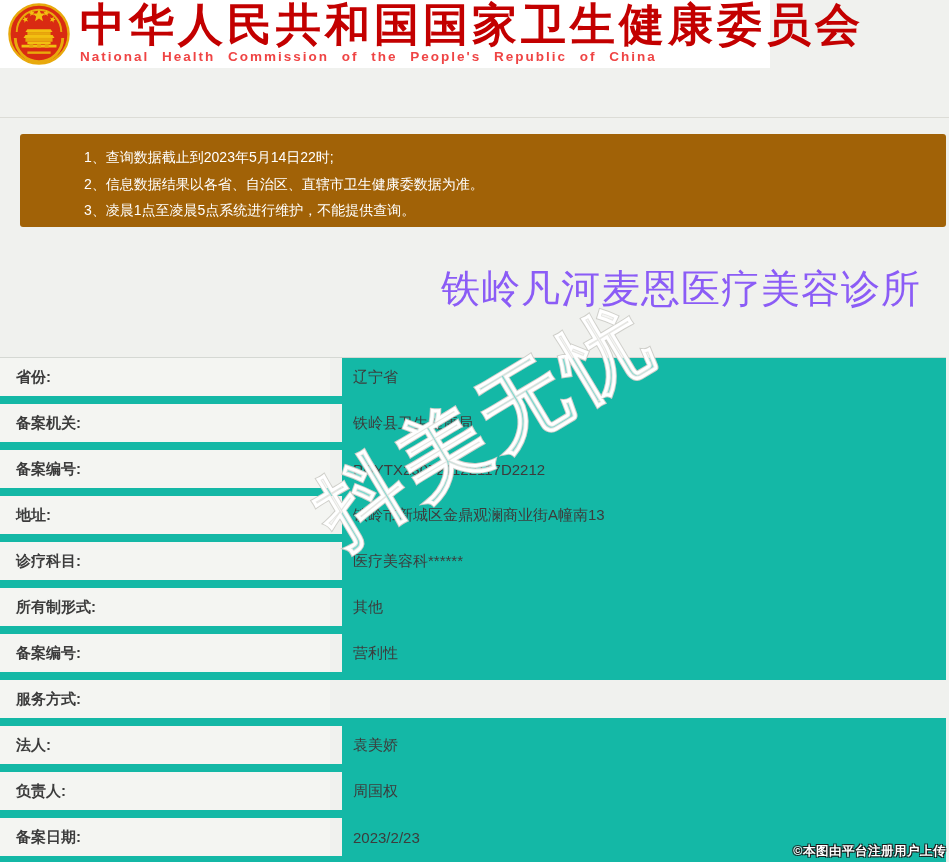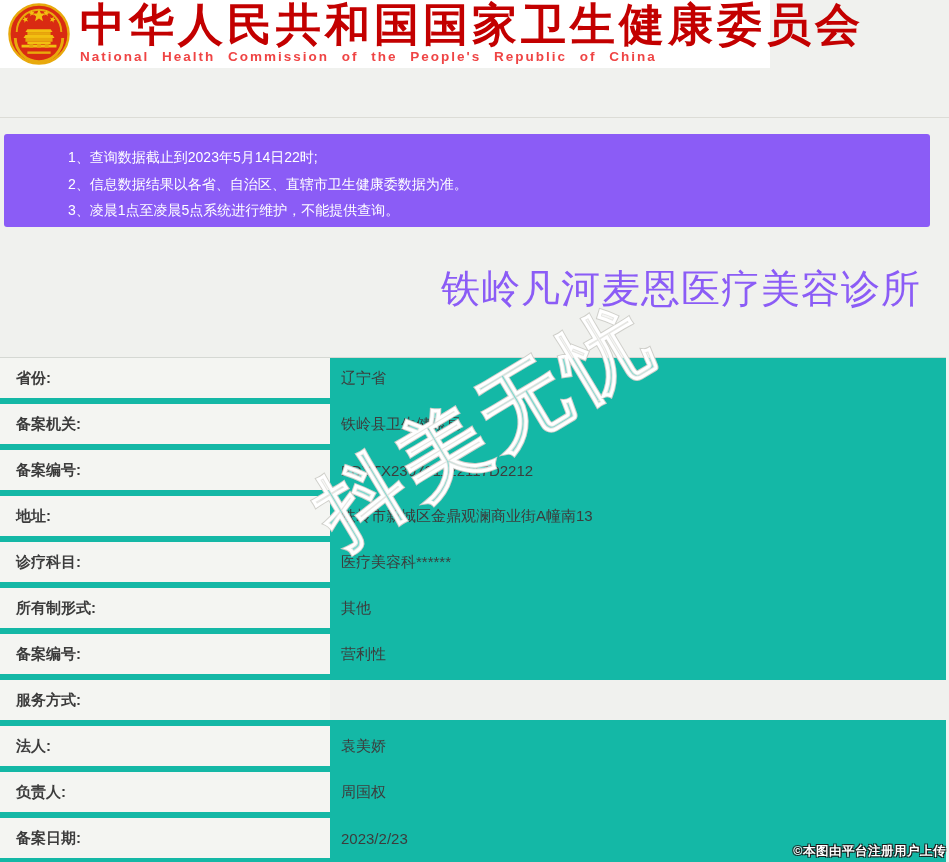--- a/index.html
+++ b/index.html
@@ -24,40 +24,40 @@
   .title-en {
     color: #ef4444; font-size: 13.5px; font-weight: 700;
     letter-spacing: 2px; word-spacing: 7px; margin-top: 4px; white-space: nowrap;
   }
   .top-divider {
     position: absolute; left: 0; top: 117px; width: 949px; height: 0;
     border-top: 1px solid #dcdcd6;
   }
   
   .notice {
-    position: absolute; left: 4px; top: 134px;
+    position: absolute; left: 20px; top: 134px;
     width: 926px; height: 93px; box-sizing: border-box;
-    background: #8b5cf6; border-radius: 3px;
+    background: #a16207; border-radius: 3px;
     color: #ffffff; font-size: 14px; line-height: 26.5px;
     padding: 10px 10px 9px 64px;
   }
   
   .record-title {
     position: absolute; left: 0; top: 246px; width: 949px; box-sizing: border-box;
     margin: 16px; padding-right: 44px;
     text-align: right;
     font-size: 39px; font-weight: 400; letter-spacing: 1px;
     color: #8b5cf6; white-space: nowrap;
   }
   
   .record-table {
     position: absolute; left: 0; top: 357px; width: 946px;
     border-top: 1px solid #d5d8d3;
   }
-  .row { display: flex; height: 46px; box-sizing: border-box; border-bottom: 6px solid #14b8a6; }
+  .row { display: flex; height: 46px; box-sizing: border-box; border-bottom: 8px solid #14b8a6; gap: 12px; }
   .cell { display: flex; align-items: center; font-size: 15px; color: #3c3c3c; box-sizing: border-box; }
   .cell.label { width: 330px; background: #f4f5f2; padding-left: 16px; font-weight: 700; }
   .cell.value { flex: 1; background: #14b8a6; padding-left: 11px; }
   
   .wm-wrap {
     position: absolute; left: 285px; top: 368px; width: 400px; height: 110px;
     transform: rotate(-31deg); transform-origin: center;
     pointer-events: none; text-align: center;
   }
   .wm {

